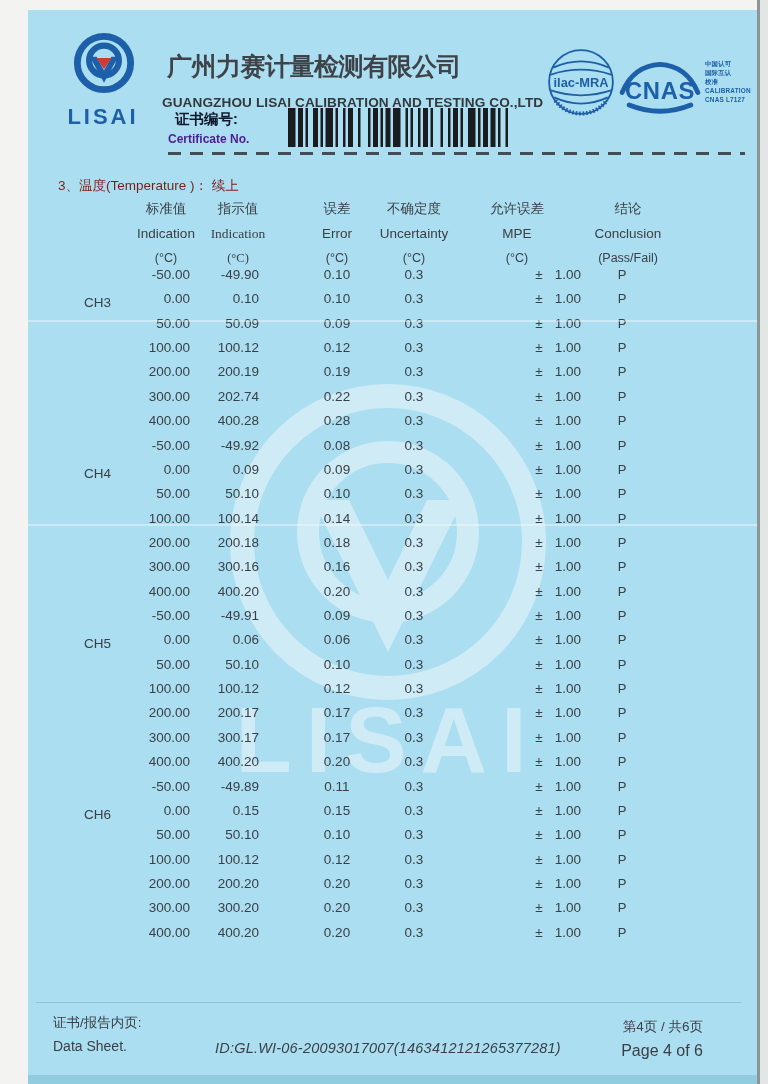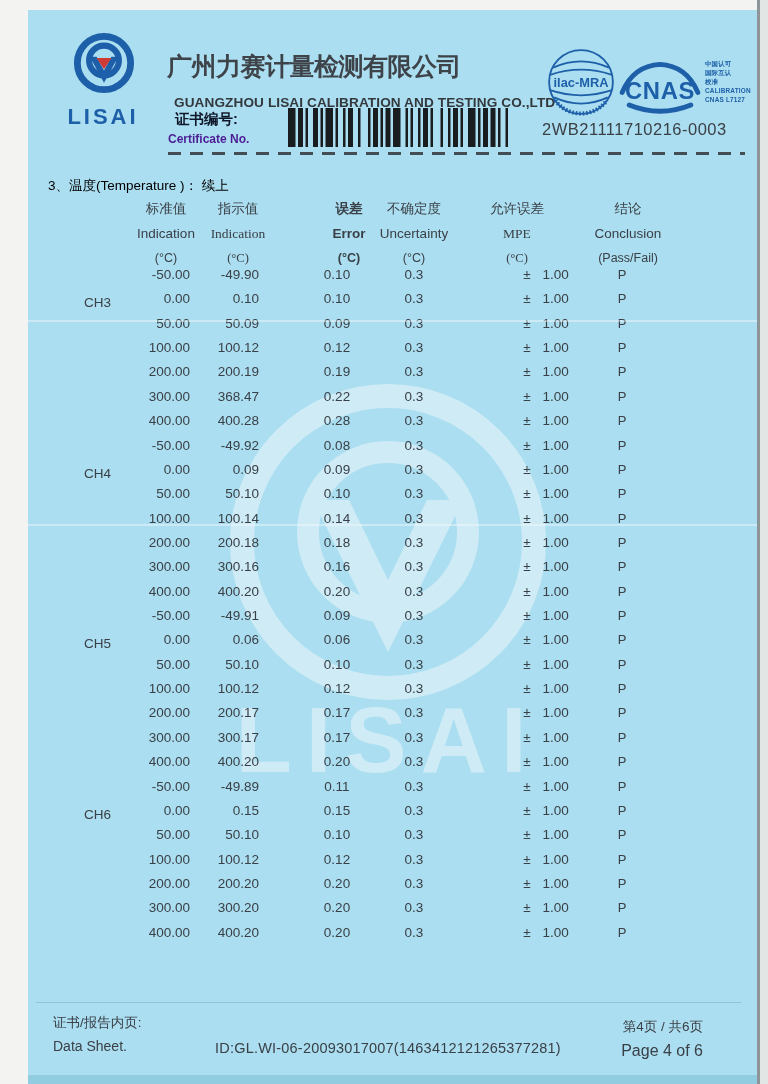--- a/index.html
+++ b/index.html
@@ -28,62 +28,62 @@
   .logo-text{
     position:absolute;left:13px;top:94px;width:124px;text-align:center;
     font-size:22px;font-weight:800;letter-spacing:3px;color:#1d5fa8;
   }
   .company-cn{
     position:absolute;left:139px;top:40px;width:420px;
     font-size:25px;font-weight:600;letter-spacing:-0.5px;color:#3d4349;white-space:nowrap;
   }
   .company-en{
     position:absolute;left:134px;top:85px;width:420px;
-    font-size:13.6px;font-weight:700;letter-spacing:0.1px;color:#33383d;white-space:nowrap;margin-left:12px;
+    font-size:13.6px;font-weight:700;letter-spacing:0.1px;color:#33383d;white-space:nowrap;
   }
   .cert-label-zh{position:absolute;left:147px;top:100px;font-size:14.5px;font-weight:700;color:#0f172a;}
   .cert-label-en{position:absolute;left:140px;top:122px;font-size:12px;font-weight:700;color:#4c1d95;}
   .barcode{position:absolute;left:260px;top:98px;}
   .cert-number{position:absolute;left:514px;top:110px;font-size:16.5px;letter-spacing:0.5px;color:#3a4046;}
   .ilac-svg{position:absolute;left:517px;top:36px;}
   .cnas-svg{position:absolute;left:590px;top:50px;}
   .cnas-side{position:absolute;left:677px;top:49px;width:70px;color:#1d5fa8;}
   .cnas-side div{font-size:6.4px;line-height:9px;font-weight:700;letter-spacing:0.2px;}
   .dash-line{
     position:absolute;left:140px;top:142px;width:577px;height:2.6px;
     background:repeating-linear-gradient(90deg,#454d54 0 13px,transparent 13px 22px);
   }
 
   
-  .section-title{position:absolute;left:20px;top:167px;font-size:13.5px;color:#000000;}
+  .section-title{position:absolute;left:30px;top:167px;font-size:13.5px;color:#7f1d1d;}
   #thead{position:absolute;left:30px;top:187px;width:665px;height:70px;}
   .hcol{position:absolute;top:0;width:130px;text-align:center;}
   .hcol .hzh{font-size:13.5px;line-height:24px;}
   .hcol .hen{font-size:13.5px;line-height:25px;}
   .hcol .hunit{font-size:12.5px;line-height:25px;}
   #tbody{position:absolute;left:30px;top:253px;width:665px;}
   .trow{position:relative;height:24.36px;line-height:24.36px;font-size:13.5px;}
   .cell{position:absolute;top:0;white-space:nowrap;}
   .c0{left:0;width:70px;padding-left:26px;box-sizing:border-box;text-align:left;margin-top:28px;}
   .c1{left:55px;width:82px;text-align:right;padding-right:5px;box-sizing:border-box;}
   .c2{left:120px;width:81px;text-align:right;}
   .c3{left:229px;width:100px;text-align:center;}
   .c4{left:306px;width:100px;text-align:center;}
-  .c5{left:433px;width:110px;text-align:center;}
+  .c5{left:413px;width:110px;text-align:right;}
   .c5 .mpe-val{margin-left:12px;}
   .c6{left:514px;width:100px;text-align:center;font-size:13px;}
 
   
   .scanline{position:absolute;left:0;width:100%;height:2px;background:rgba(255,255,255,0.38);}
 
   
   .foot-line{position:absolute;left:8px;top:992px;width:705px;height:1px;background:rgba(70,95,110,0.22);}
   .foot-left-1{position:absolute;left:25px;top:1004px;font-size:13.5px;}
   .foot-left-2{position:absolute;left:25px;top:1028px;font-size:14px;}
-  .foot-id{position:absolute;left:145px;top:1030px;width:430px;text-align:center;font-size:14.5px;letter-spacing:0.2px;}
+  .foot-id{position:absolute;left:145px;top:1030px;width:430px;text-align:center;font-size:14.5px;letter-spacing:0.2px;font-style:italic;}
   .foot-right-1{position:absolute;left:525px;top:1008px;width:150px;text-align:right;font-size:13.5px;}
   .foot-right-2{position:absolute;left:525px;top:1032px;width:150px;text-align:right;font-size:16px;}
 </style>
 </head>
 <body>
 
 <div class="page">
 
   <svg class="watermark" width="350" height="430" viewBox="0 0 350 430">
     <g stroke="#ffffff" fill="none">
@@ -133,21 +133,20 @@
       <rect x="160" y="0" width="2.5" height="39" fill="#1a1d20"></rect>
       <rect x="165" y="0" width="5" height="39" fill="#1a1d20"></rect>
       <rect x="172.5" y="0" width="2.5" height="39" fill="#1a1d20"></rect>
       <rect x="180" y="0" width="7.5" height="39" fill="#1a1d20"></rect>
       <rect x="190" y="0" width="2.5" height="39" fill="#1a1d20"></rect>
       <rect x="195" y="0" width="5" height="39" fill="#1a1d20"></rect>
       <rect x="202.5" y="0" width="5" height="39" fill="#1a1d20"></rect>
       <rect x="210" y="0" width="2.5" height="39" fill="#1a1d20"></rect>
       <rect x="217.5" y="0" width="2.5" height="39" fill="#1a1d20"></rect>
     </svg>
-  <div class="cert-number">2WB21111710216-0003</div>
 
   <svg class="ilac-svg" width="72" height="72" viewBox="0 0 70 70">
     <g stroke="#1d5fa8" fill="none" stroke-width="1.8">
       <circle cx="35" cy="35" r="31"></circle>
       <path d="M8,21 Q35,9 62,21"></path>
       <path d="M5,28 Q35,18 65,28"></path>
       <path d="M5,43 Q35,53 65,43"></path>
       <path d="M9,50 Q35,62 61,50"></path>
     </g>
     <path d="M10,53 A31,31 0 0,0 60,53" stroke="#1d5fa8" fill="none" stroke-width="4" stroke-dasharray="1.6,1.8"></path>
@@ -175,31 +174,31 @@
       <div class="hcol" style="left: 43px;">
         <div class="hzh">标准值</div>
         <div class="hen">Indication</div>
         <div class="hunit">(°C)</div>
       </div>
       <div class="hcol" style="left: 115px; font-family: Liberation Serif, serif;">
         <div class="hzh">指示值</div>
         <div class="hen">Indication</div>
         <div class="hunit">(°C)</div>
       </div>
-      <div class="hcol" style="left: 226px; font-weight: bold;">
+      <div class="hcol" style="left: 214px;">
         <div class="hzh">误差</div>
         <div class="hen">Error</div>
         <div class="hunit">(°C)</div>
       </div>
       <div class="hcol" style="left: 291px;">
         <div class="hzh">不确定度</div>
         <div class="hen">Uncertainty</div>
         <div class="hunit">(°C)</div>
       </div>
-      <div class="hcol" style="left: 394px; font-family: Liberation Serif, serif;">
+      <div class="hcol" style="left: 394px;">
         <div class="hzh">允许误差</div>
         <div class="hen">MPE</div>
         <div class="hunit">(°C)</div>
       </div>
       <div class="hcol" style="left: 505px;">
         <div class="hzh">结论</div>
         <div class="hen">Conclusion</div>
         <div class="hunit">(Pass/Fail)</div>
       </div>
     </div>
@@ -245,21 +244,21 @@
         <div class="cell c1">200.00</div>
         <div class="cell c2">200.19</div>
         <div class="cell c3">0.19</div>
         <div class="cell c4">0.3</div>
         <div class="cell c5"><span>±</span><span class="mpe-val">1.00</span></div>
         <div class="cell c6">P</div>
       </div>
       <div class="trow">
         <div class="cell c0"></div>
         <div class="cell c1">300.00</div>
-        <div class="cell c2">368.47</div>
+        <div class="cell c2">202.74</div>
         <div class="cell c3">0.22</div>
         <div class="cell c4">0.3</div>
         <div class="cell c5"><span>±</span><span class="mpe-val">1.00</span></div>
         <div class="cell c6">P</div>
       </div>
       <div class="trow">
         <div class="cell c0"></div>
         <div class="cell c1">400.00</div>
         <div class="cell c2">400.28</div>
         <div class="cell c3">0.28</div>

